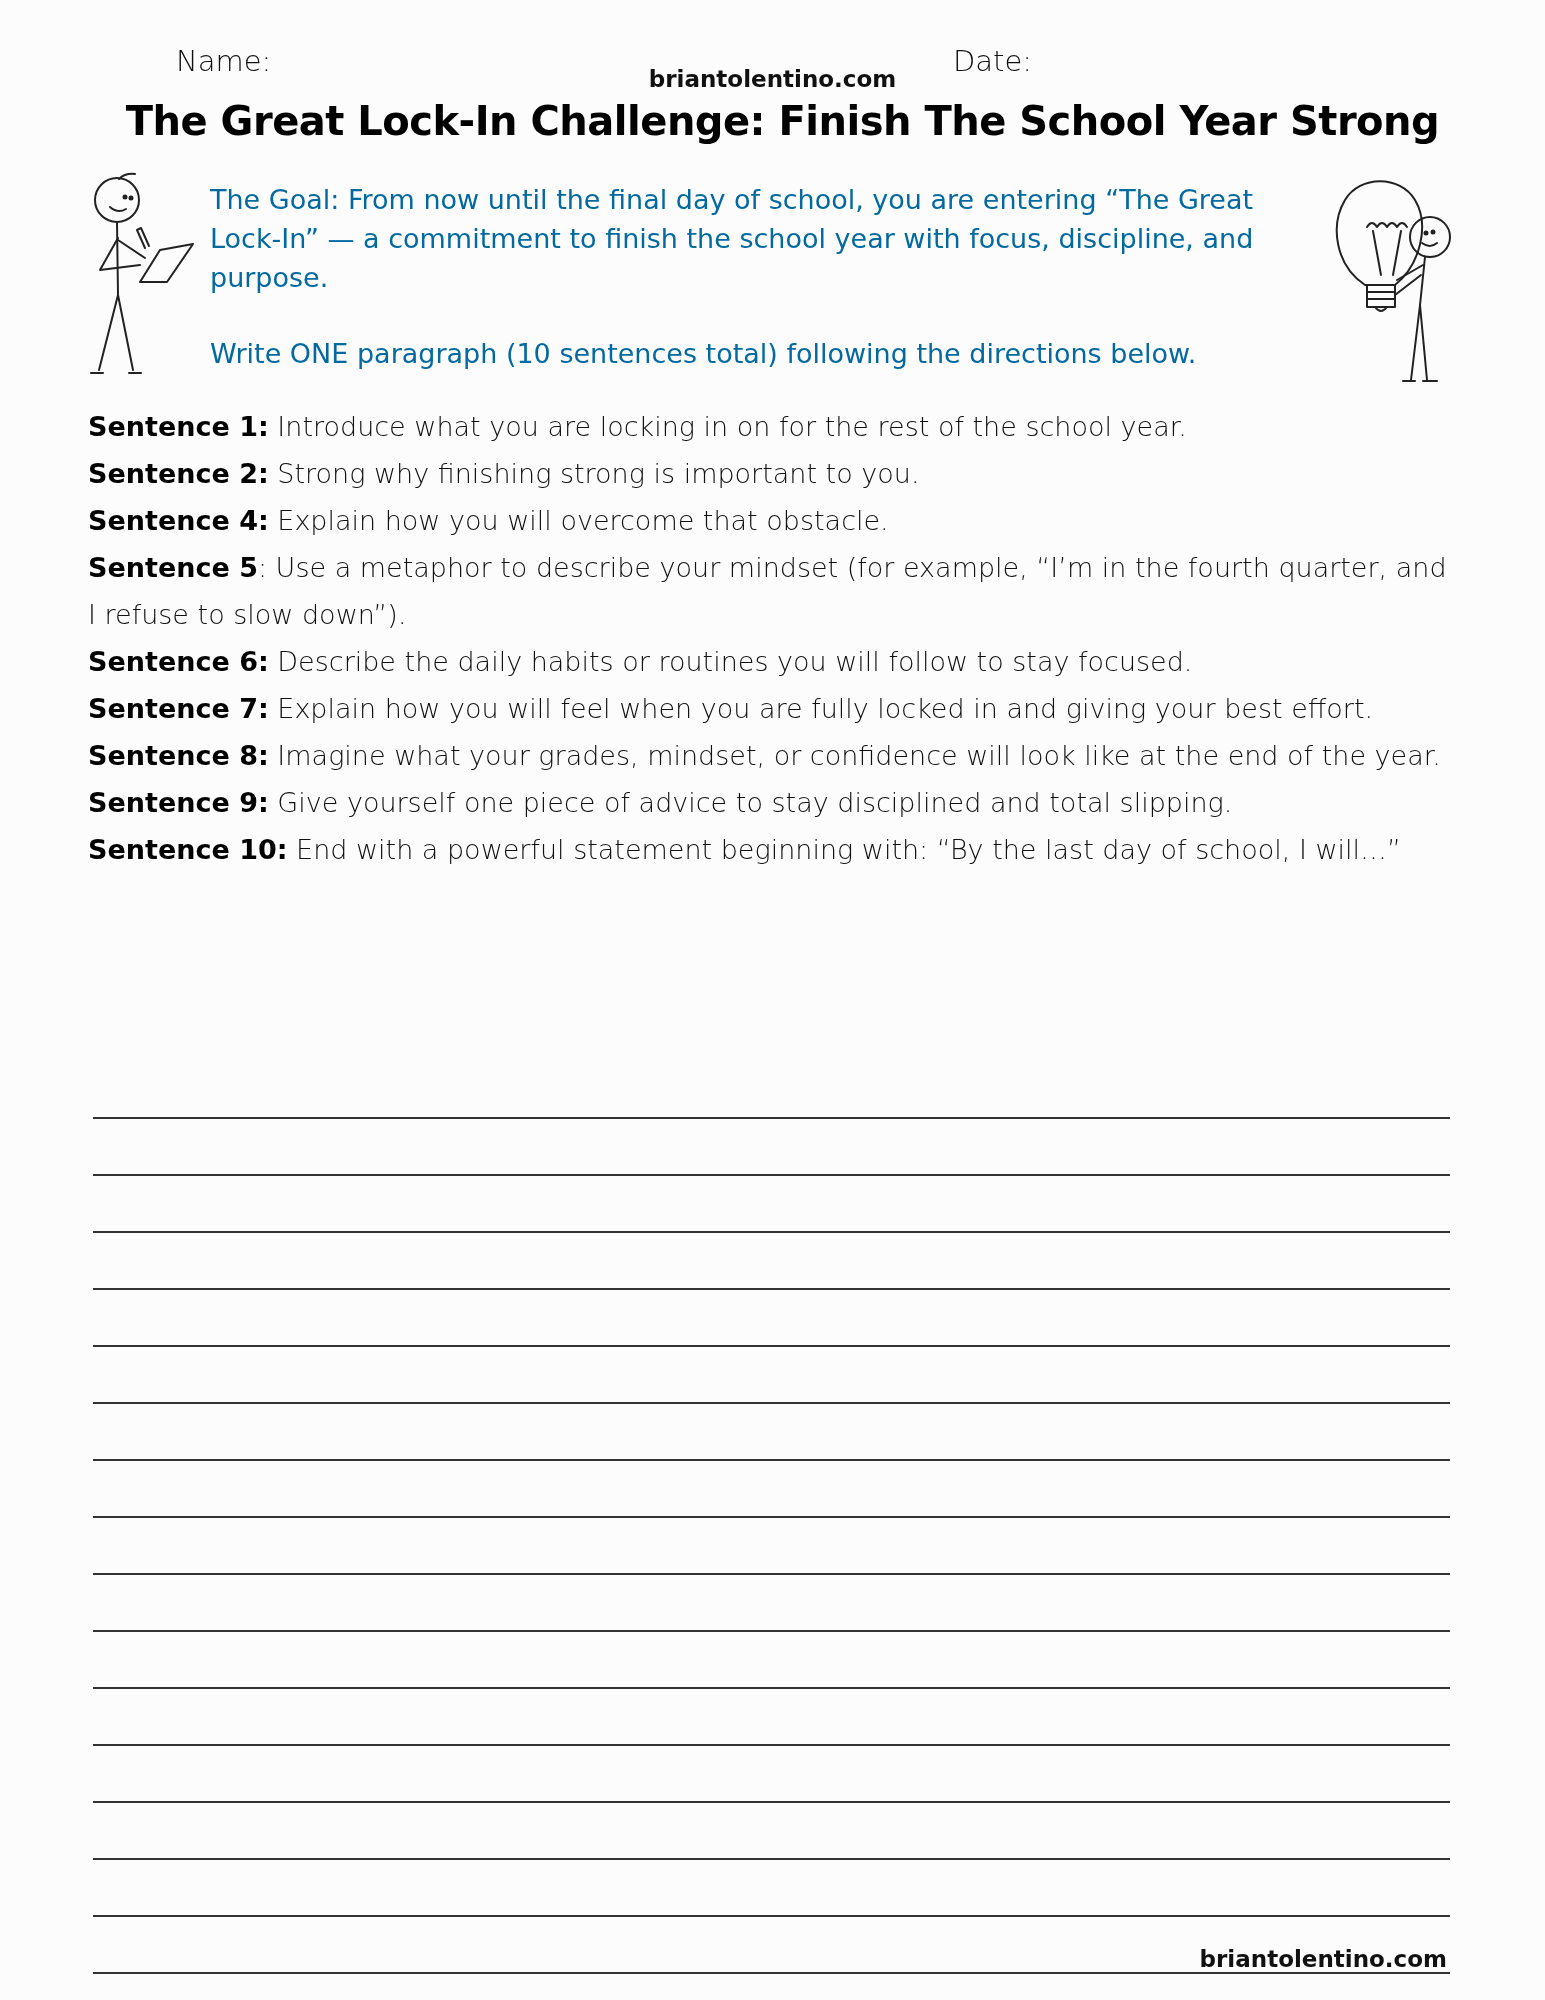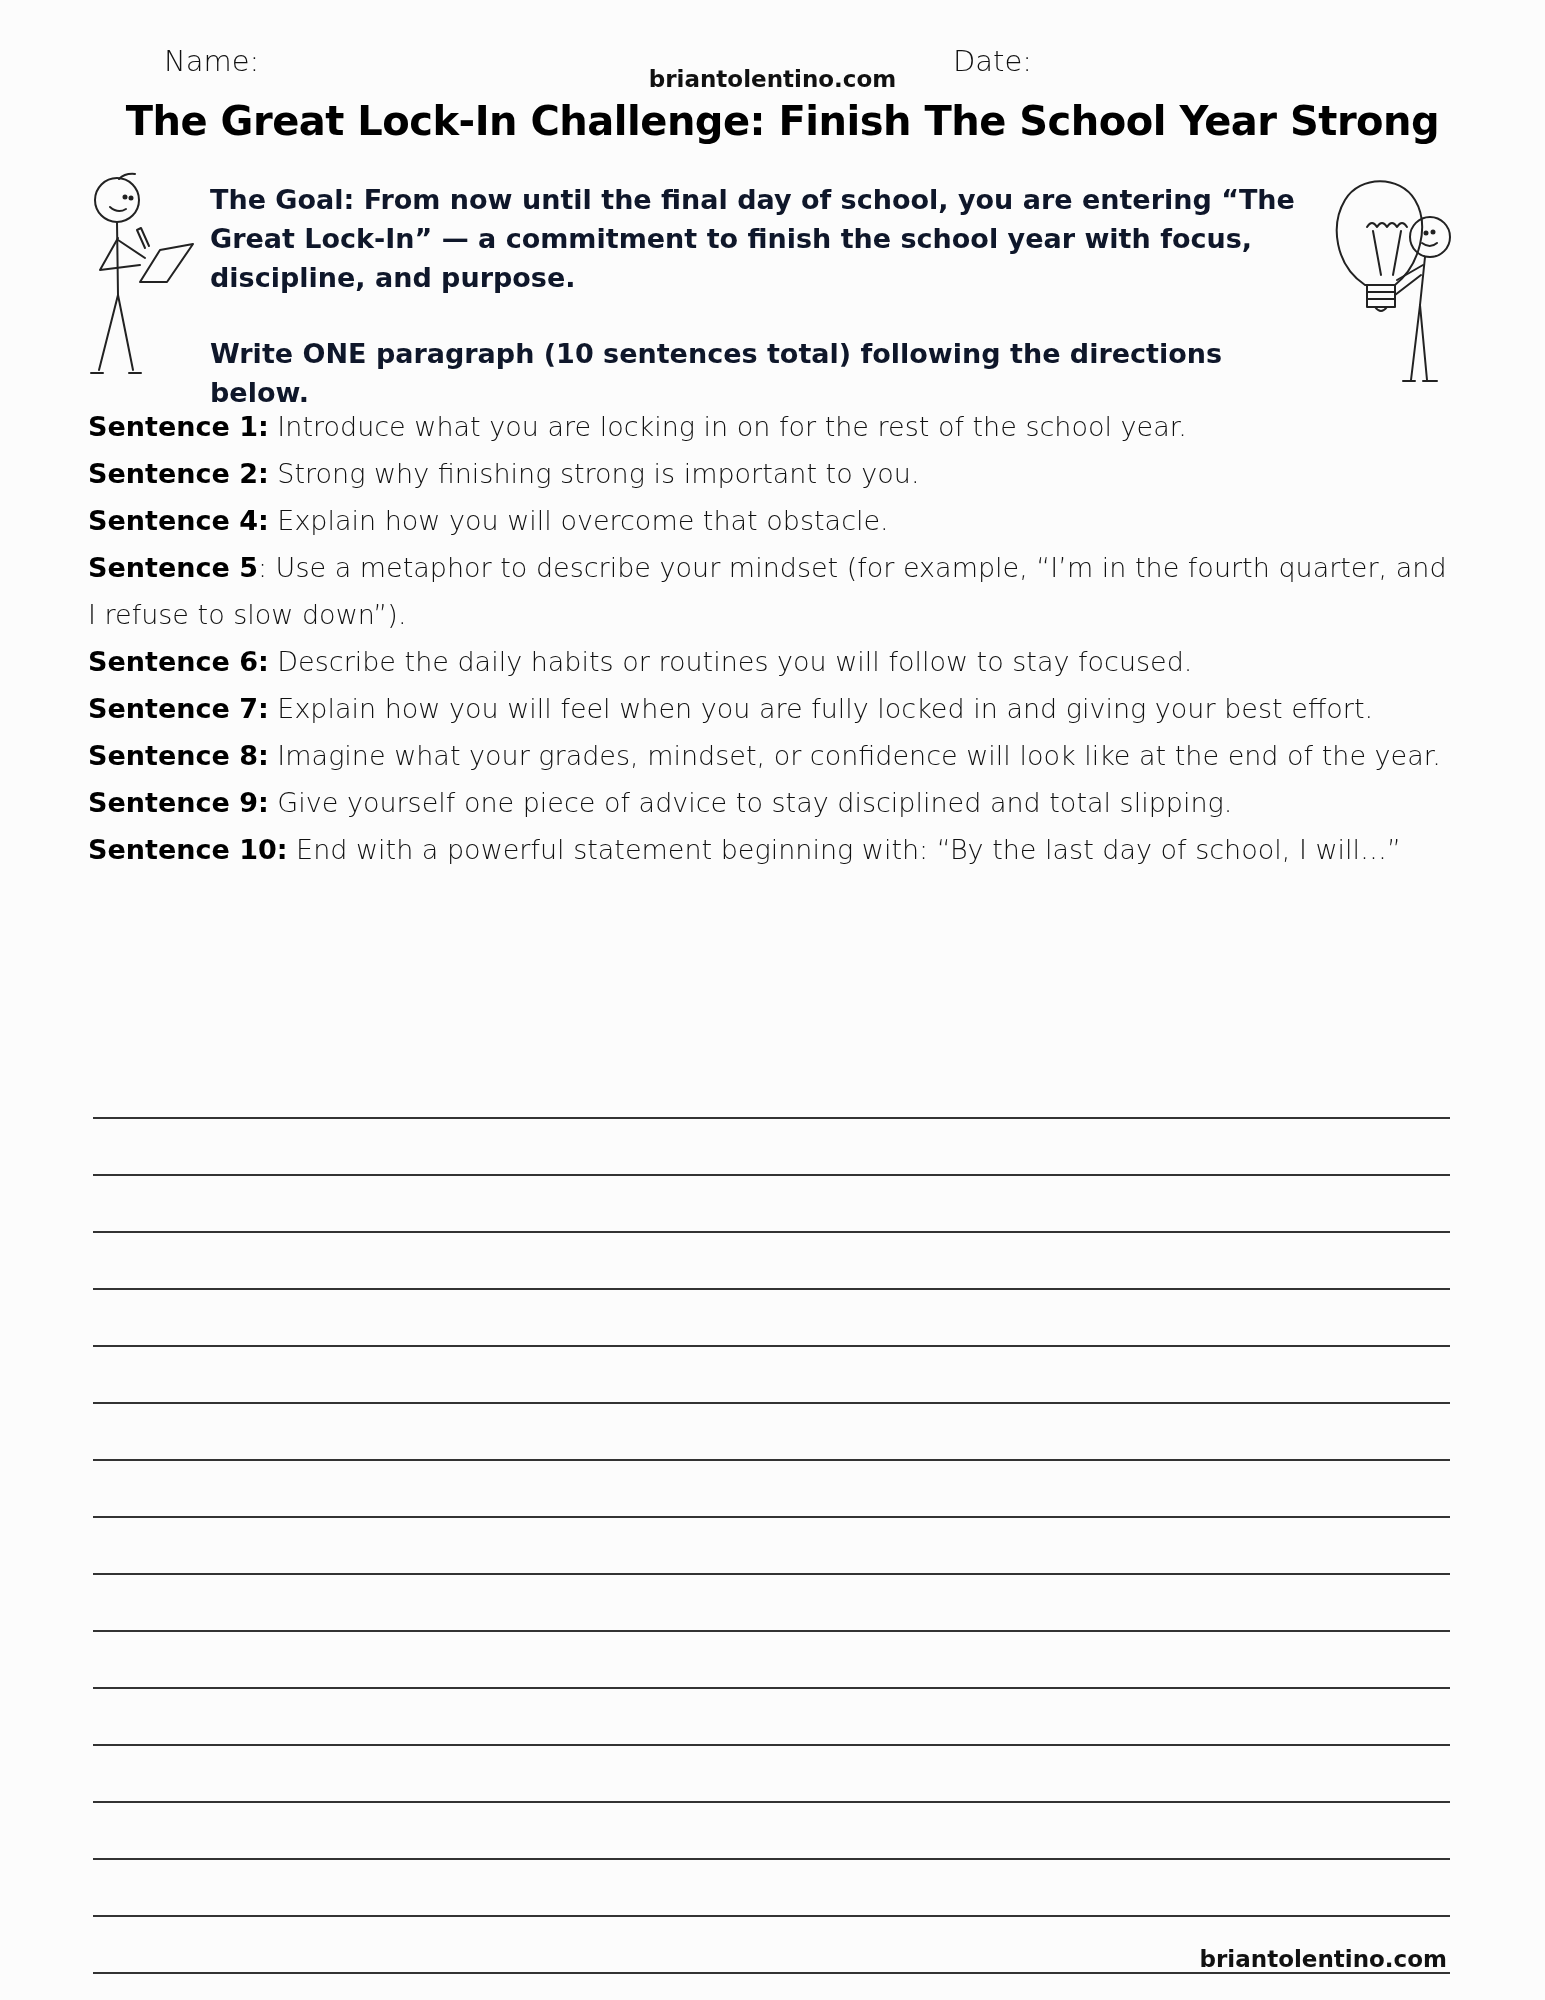--- a/index.html
+++ b/index.html
@@ -6,25 +6,25 @@
     body {
       width: 1545px; height: 2000px;
       background: #fcfcfc;
       position: relative;
       overflow: hidden;
       font-family: "DejaVu Sans", sans-serif;
       color: #111;
     }
     .abs { position: absolute; }
     .hdr-label { font-size: 29px; font-weight: 300; color: #111; }
-    #name-label { left: 164px; top: 44px; text-align: center; }
+    #name-label { left: 176px; top: 44px; text-align: center; }
     #date-label { left: 953px; top: 44px; }
     #site-top { left: 0; width: 1545px; top: 66px; text-align: center; font-size: 23px; font-weight: 600; color: #111; }
     #title { left: 10px; width: 1545px; top: 98px; text-align: center; font-size: 40px; font-weight: 800; letter-spacing: -0.5px; color: #000; font-family: "DejaVu Sans", sans-serif; }
-    .intro { left: 210px; width: 1110px; font-size: 27px; line-height: 39px; font-weight: 700; color: #0f172a; }
+    .intro { left: 210px; width: 1110px; font-size: 27px; line-height: 39px; font-weight: 400; color: #0369a1; }
     #intro-goal { top: 180px; }
     #intro-directions { top: 326px; margin-top: 8px; }
     #figure-left { left: 85px; top: 170px; width: 120px; height: 210px; }
     #figure-right { left: 1325px; top: 165px; width: 140px; height: 220px; }
     #sentences { left: 88px; top: 403px; width: 1370px; margin: 0; padding: 0; list-style: none; }
     #sentences li { font-size: 27px; line-height: 47px; color: #111; font-weight: 300; }
     #sentences li b { font-weight: 700; color: #000; }
     #lines { left: 93px; top: 1062px; width: 1357px; }
     .write-line { height: 57px; border-bottom: 2px solid #333; box-sizing: border-box; }
     #site-bottom { right: 98px; top: 1946px; font-size: 23px; font-weight: 600; color: #111; }

